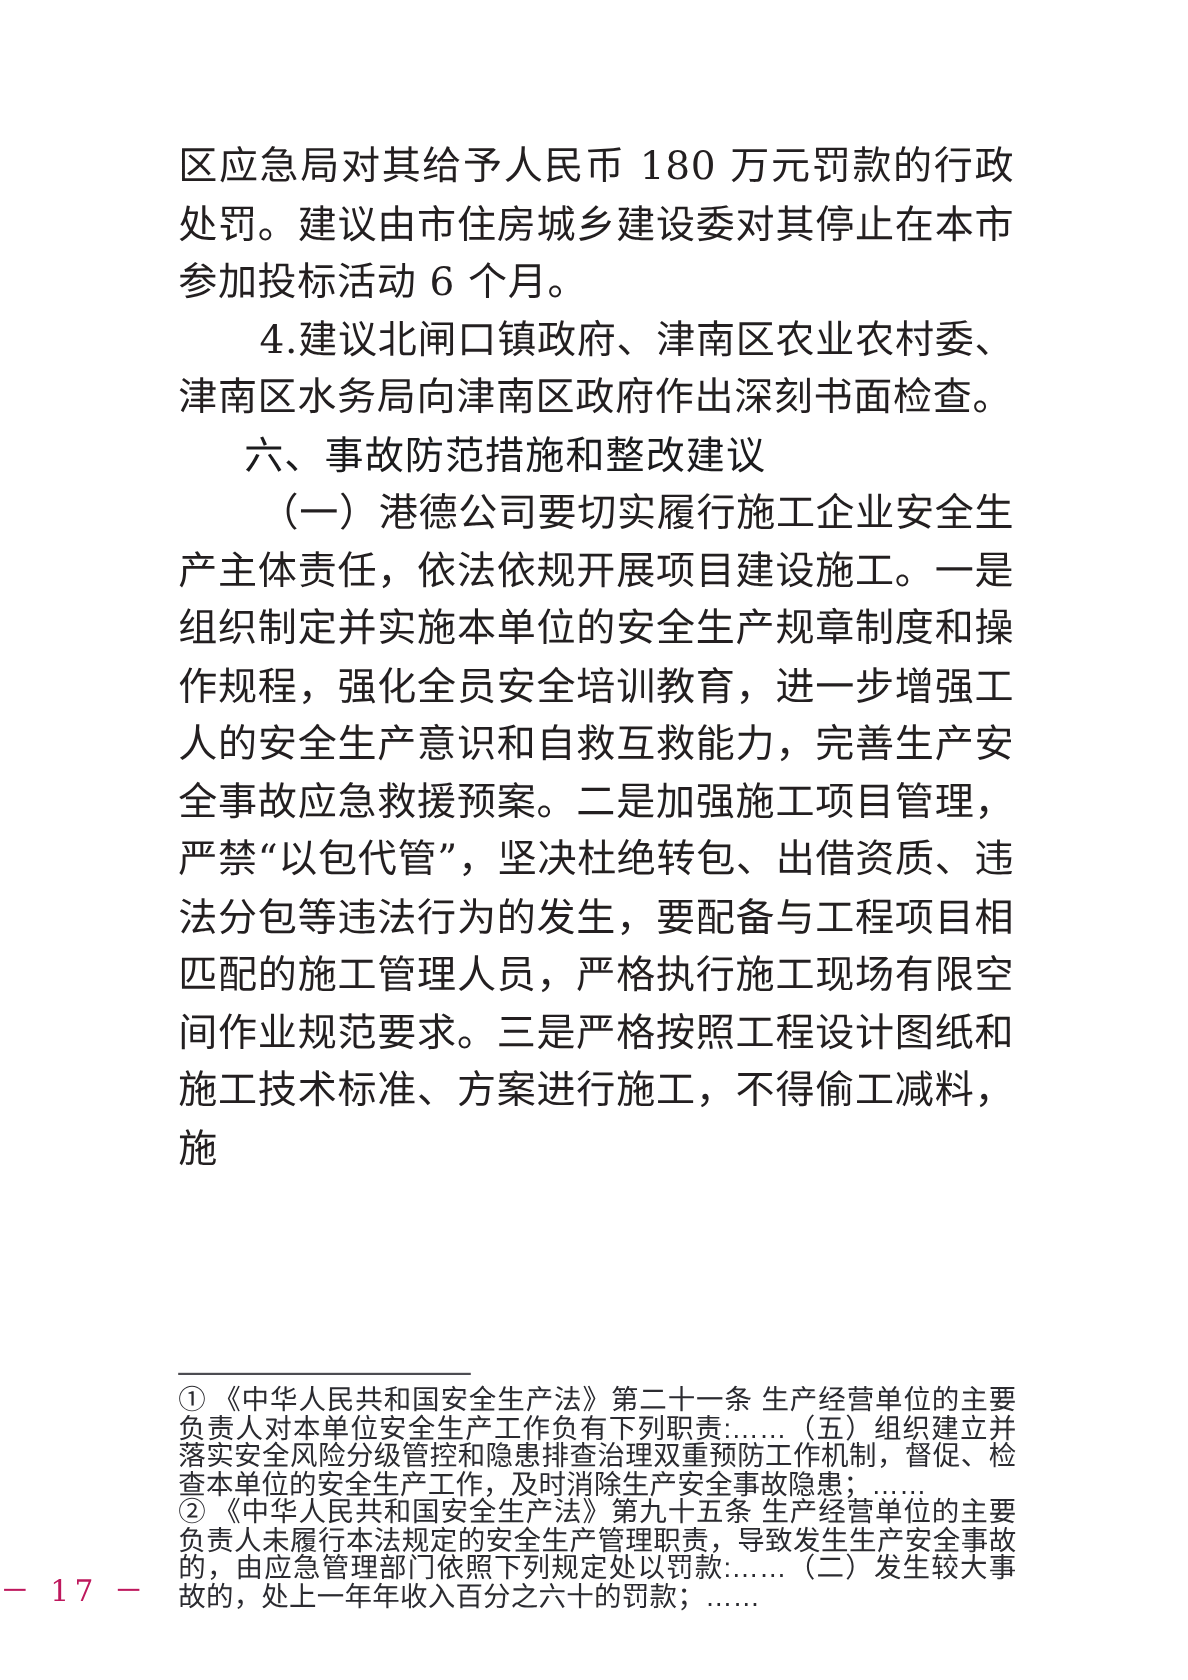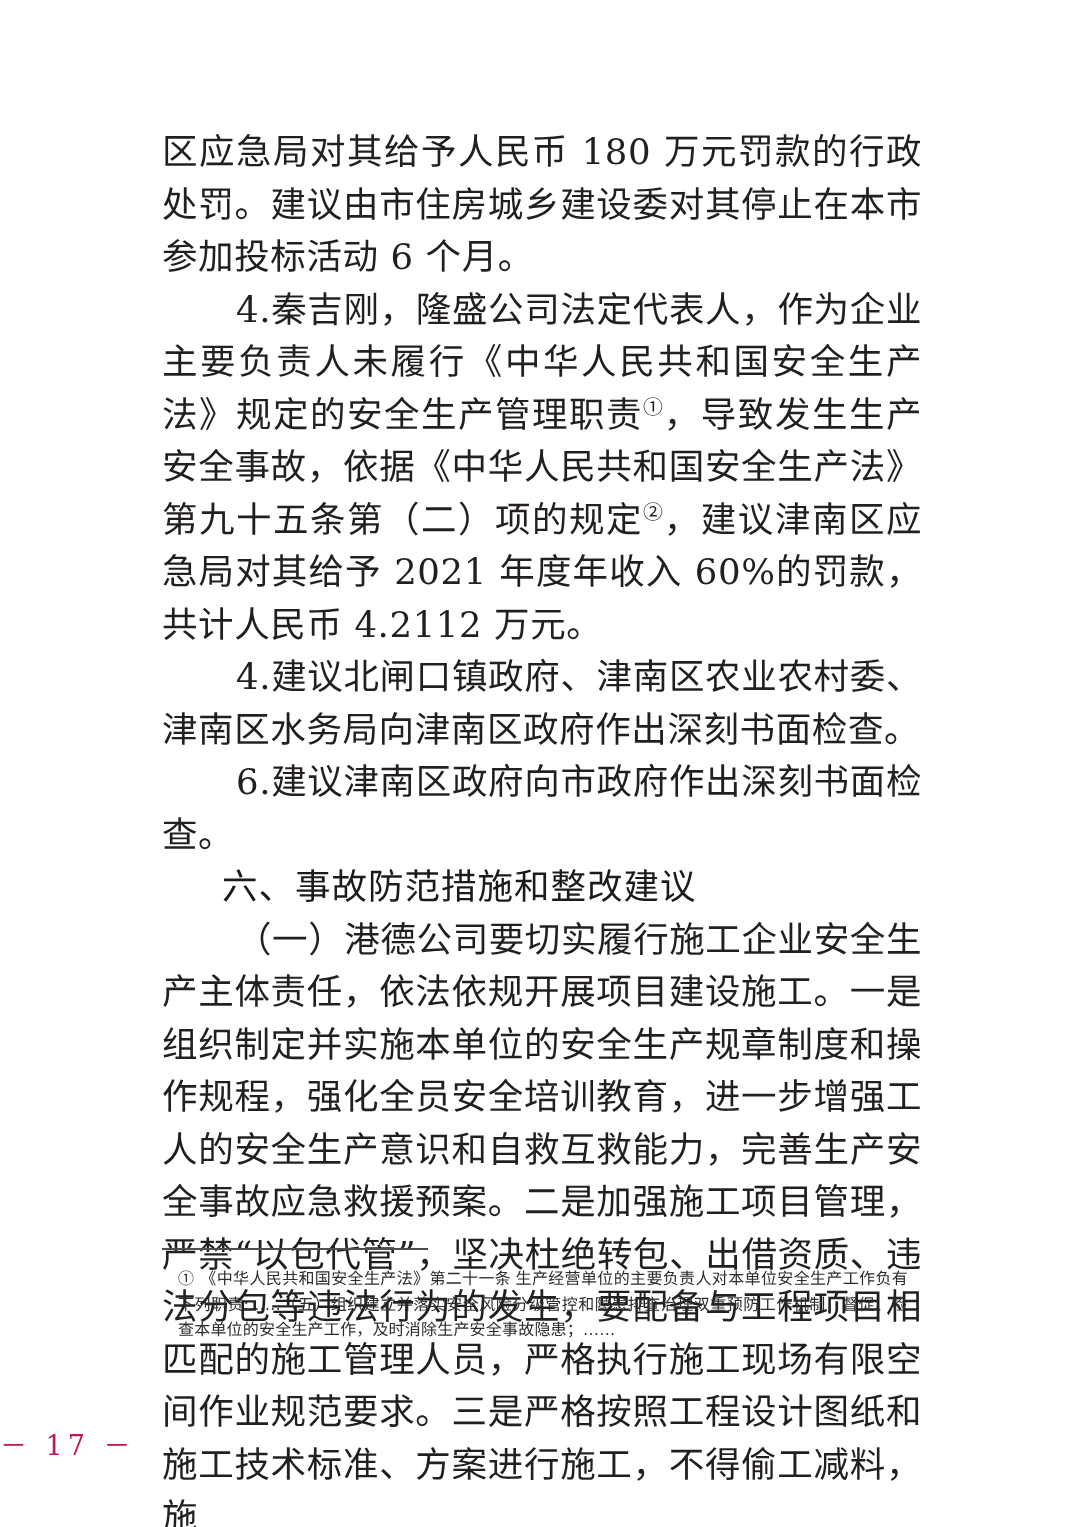--- a/index.html
+++ b/index.html
@@ -64,28 +64,28 @@
     top: 1248px;
     width: 762px;
   }
   .fn-rule {
     width: 266px;
     height: 0;
     border-top: 2px solid #4c4c52;
     margin: 0 0 11px 0;
   }
   p.footnote {
-    margin: 16px;
-    font-size: 16px;
+    margin: 0;
+    font-size: 25px;
     line-height: 25.5px;
     color: #2b2b30;
     text-align: justify;
     text-justify: inter-character;
     letter-spacing: 0.2px;
-    font-family: Liberation Serif, serif;
+    font-family: Liberation Sans, sans-serif;
   }
   .fn-marker {
     margin-right: 6px;
   }
   
   .page-number {
     position: absolute;
     left: 0;
     top: 1424px;
     width: 1080px;
@@ -100,34 +100,33 @@
 </style>
 </head>
 <body>
 
 <div class="page">
 
   <div class="content">
 
     <p class="body-par">区应急局对其给予人民币 180 万元罚款的行政处罚。建议由市住房城乡建设委对其停止在本市参加投标活动 6 个月。</p>
 
-    <p class="body-par indent-2"><span>4.秦吉刚，隆盛公司法定代表人，作为企业主要负责人未履行《中华人民共和国安全生产法》规定的安全生产管理职责</span><sup class="fn-ref">①</sup><span>，导致发生生产安全事故，依据《中华人民共和国安全生产法》第九十五条第（二）项的规定</span><sup class="fn-ref">②</sup><span>，建议津南区应急局对其给予 2021 年度年收入 60%的罚款，共计人民币 4.2112 万元。</span></p>
 
     <p class="body-par indent-2">4.建议北闸口镇政府、津南区农业农村委、津南区水务局向津南区政府作出深刻书面检查。</p>
 
-    <p class="body-par indent-2">6.建议津南区政府向市政府作出深刻书面检查。</p>
 
     <h2 class="section-head">六、事故防范措施和整改建议</h2>
 
     <p class="body-par indent-2">（一）港德公司要切实履行施工企业安全生产主体责任，依法依规开展项目建设施工。一是组织制定并实施本单位的安全生产规章制度和操作规程，强化全员安全培训教育，进一步增强工人的安全生产意识和自救互救能力，完善生产安全事故应急救援预案。二是加强施工项目管理，严禁“以包代管”，坚决杜绝转包、出借资质、违法分包等违法行为的发生，要配备与工程项目相匹配的施工管理人员，严格执行施工现场有限空间作业规范要求。三是严格按照工程设计图纸和施工技术标准、方案进行施工，不得偷工减料，施</p>
 
   </div>
 
   <div class="footnote-area">
     <div class="fn-rule"></div>
 
     <p class="footnote"><span class="fn-marker">①</span><span>《中华人民共和国安全生产法》第二十一条  生产经营单位的主要负责人对本单位安全生产工作负有下列职责:……（五）组织建立并落实安全风险分级管控和隐患排查治理双重预防工作机制，督促、检查本单位的安全生产工作，及时消除生产安全事故隐患；……</span></p>
 
+    <p class="footnote"><span class="fn-marker">②</span><span>《中华人民共和国安全生产法》第九十五条  生产经营单位的主要负责人未履行本法规定的安全生产管理职责，导致发生生产安全事故的，由应急管理部门依照下列规定处以罚款:……（二）发生较大事故的，处上一年年收入百分之六十的罚款；……</span></p>
   </div>
 
   <div class="page-number">－ 17 －</div>
 
 </div>
 
 </body></html>

